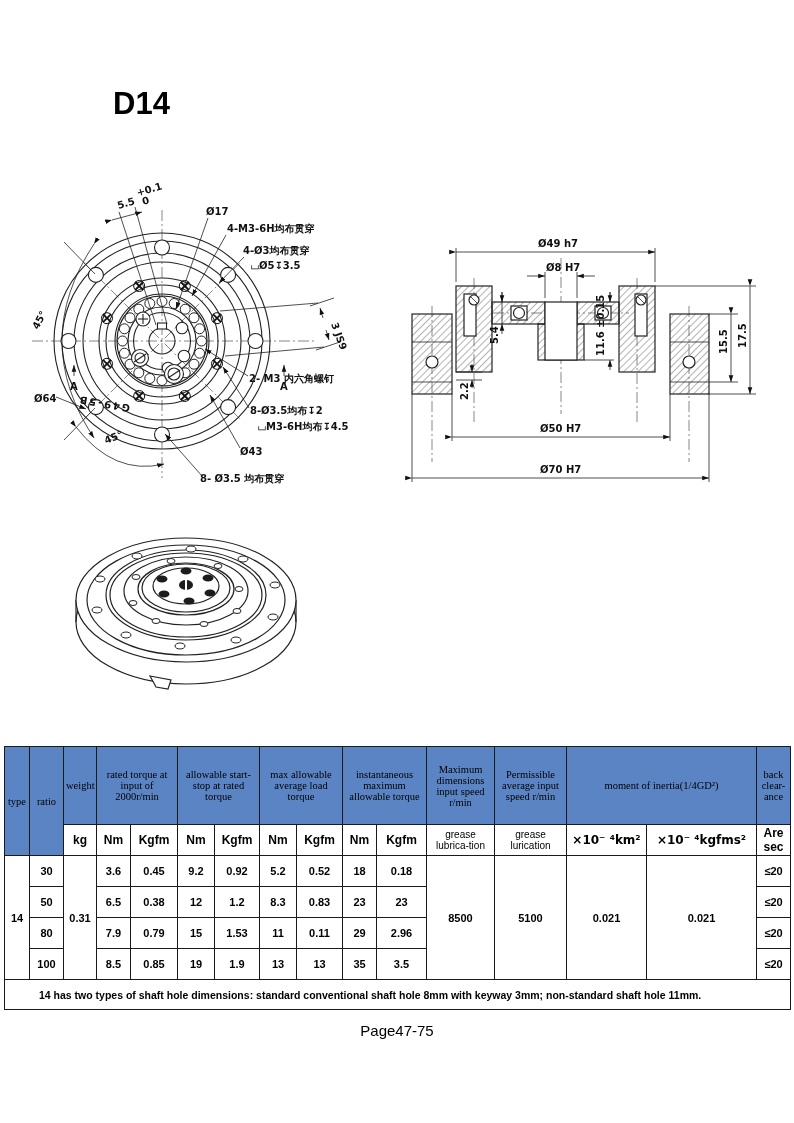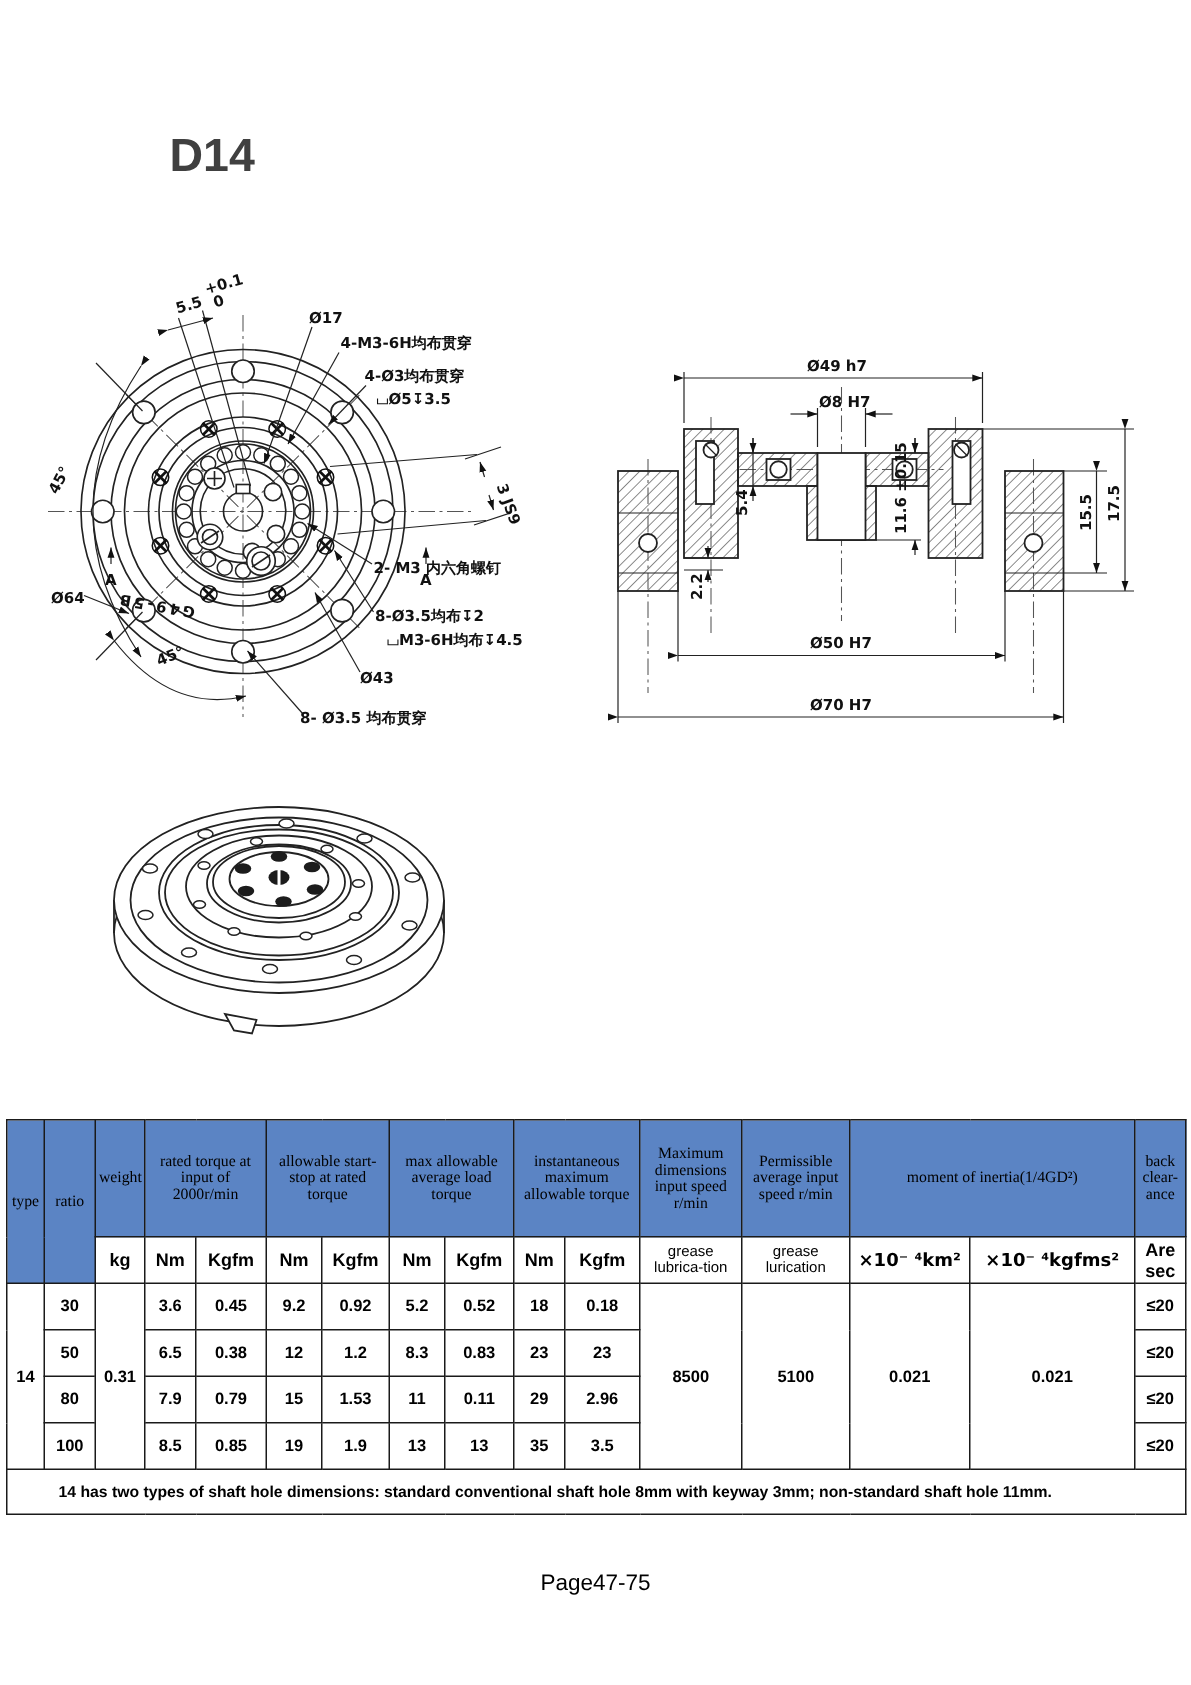--- a/index.html
+++ b/index.html
@@ -3,21 +3,21 @@
 <meta charset="utf-8">
 <style>
   * { margin:0; padding:0; box-sizing:border-box; }
   html,body { background:#fff; }
   .page {
     position:relative; width:794px; height:1123px; background:#fff;
     font-family:"Liberation Sans", sans-serif; color:#000; overflow:hidden;
   }
   .title {
     position:absolute; left:113px; top:86px; font-size:31px; font-weight:bold;
-    font-family:"Liberation Sans", sans-serif; color:#404040;
+    font-family:"Liberation Sans", sans-serif; color:#000000;
   }
   svg text {
     font-family:"DejaVu Sans", sans-serif; font-size:10px; font-weight:bold; fill:#111;
   }
   .drawing { position:absolute; }
   
   table.spec {
     position:absolute; left:4px; top:746px; width:786px;
     border-collapse:collapse; table-layout:fixed;
     font-family:"Liberation Sans", sans-serif;
@@ -30,21 +30,21 @@
   table.spec tr.h1 td { height:78px;font-family:Liberation Serif, serif; }
   table.spec tr.h2 td { height:28px; font-weight:bold; font-size:12px;margin-top:35px; }
   table.spec tr.h2 td.small { font-weight:normal; font-size:10px; }
   table.spec tr.data td { height:31px; font-weight:bold; font-size:11px; }
   table.spec td.big { font-size:14px; font-weight:bold; }
   table.spec td.unit { font-family:"DejaVu Sans", sans-serif; font-weight:bold; font-size:11px; }
   table.spec tr.noterow td {
     height:30px; text-align:left; padding-left:34px; font-weight:bold; font-size:10.5px;margin-left:40px;
   }
   .pagenum {
-    position:absolute; left:0; top:1047px; width:100%; text-align:center;
+    position:absolute; left:0; top:1022px; width:100%; text-align:center;
     font-size:15px; font-family:"Liberation Sans", sans-serif;
   }
 </style>
 </head>
 <body>
 
 <div class="page">
 
   <div class="title">D14</div>
 

